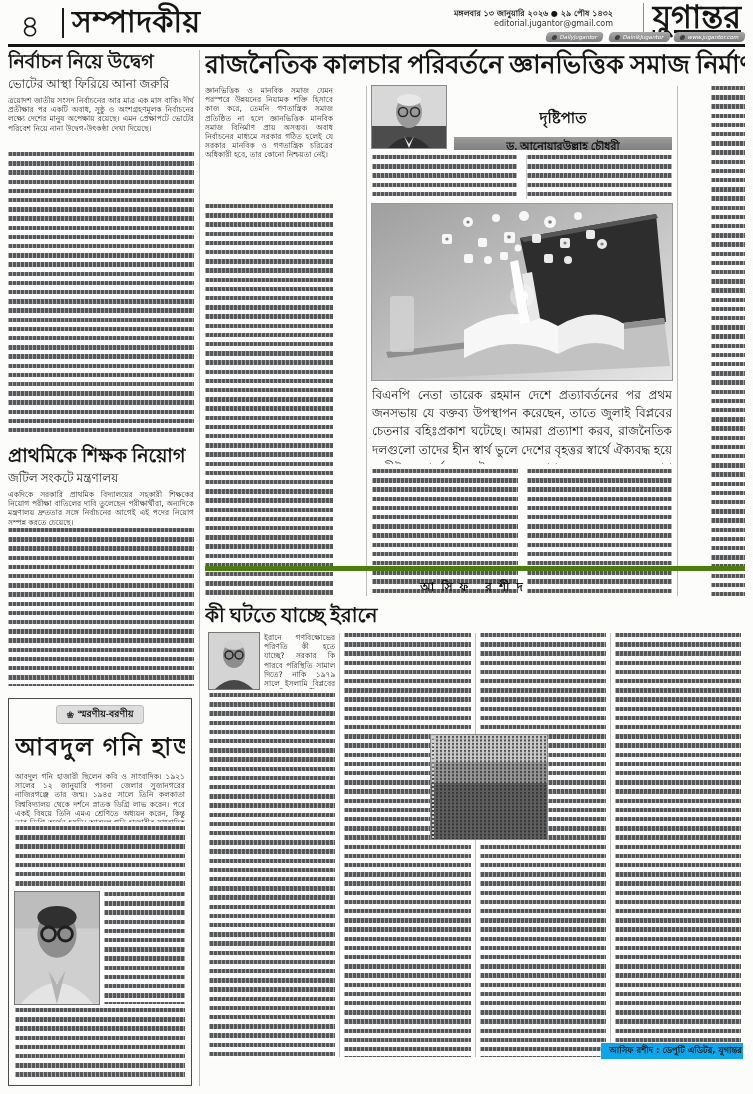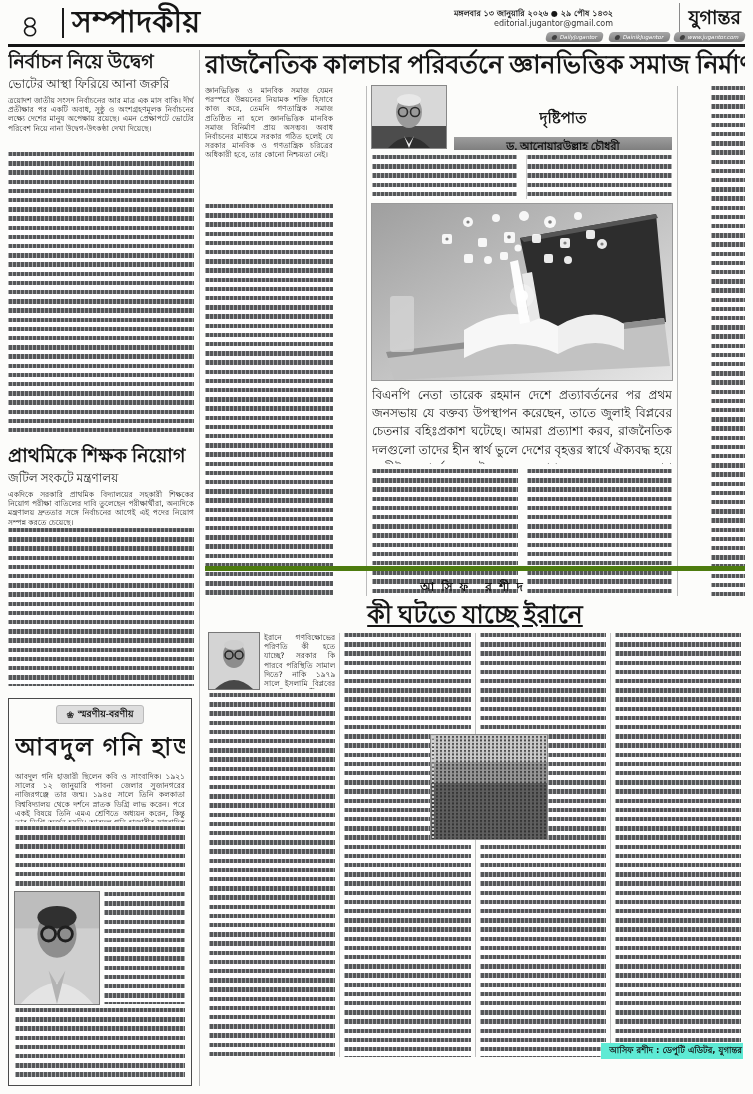--- a/index.html
+++ b/index.html
@@ -8,21 +8,21 @@
   
   .header{position:absolute;left:8px;top:2px;width:737px;height:42px;border-bottom:3px solid #141414;}
   .pageno{position:absolute;left:12px;top:0px;font-size:31px;font-weight:400;}
   .titledivider{position:absolute;left:54px;top:6px;width:2px;height:30px;background:#1a1a1a;}
   .sectiontitle{position:absolute;left:64px;top:-4px;font-size:30px;font-weight:900;letter-spacing:.5px;}
   .dateblock{position:absolute;right:132px;top:7px;text-align:right;font-size:8px;line-height:10px;
              font-family:"DejaVu Sans",sans-serif;}
   .dateline{font-weight:700;text-align:center;}
   .email{color:#333;}
   .logoblock{position:absolute;right:4px;top:1px;height:32px;display:flex;align-items:center;
-             border-left:1px solid #8a8a8a;padding-left:9px;font-size:19px;font-weight:900;}
+             border-left:1px solid #8a8a8a;padding-left:9px;font-size:32px;font-weight:900;text-decoration:underline;}
   .badges{position:absolute;right:0;top:30px;display:flex;gap:5px;font-family:"DejaVu Sans",sans-serif;}
   .badge{background:linear-gradient(#a8a8a8,#7d7d7d);color:#fff;font-size:5.5px;line-height:6px;
          border-radius:4px;padding:2px 6px;display:flex;align-items:center;gap:3px;transform:skewX(-12deg);}
   .badge .sicon{width:5px;height:5px;border-radius:50%;background:#3f3f3f;flex:none;}
   
   .greek{background:
       repeating-linear-gradient(90deg, rgba(255,255,255,.5) 0 1px, rgba(255,255,255,0) 1px 4px),
       repeating-linear-gradient(180deg, #56585a 0 4.4px, #ffffff 4.4px 9.2px);}
   .lead{font-size:7.5px;line-height:9.2px;text-align:justify;color:#1c1c1c;overflow:hidden;
         font-family:"DejaVu Sans",sans-serif;}
@@ -72,34 +72,34 @@
   .pullquote{font-size:12px;line-height:1.52;text-align:justify;font-weight:500;margin-top:6px;
              height:78px;overflow:hidden;flex:none;}
   .botrow{flex:1;display:flex;margin-top:5px;}
   .botrow .greek{flex:1;}
   .botrow .greek + .greek{margin-left:9px;}
   .colD{flex:1;padding-left:5px;display:flex;}
   .colD .greek{flex:1;}
   
   .iran{position:absolute;left:0;top:520px;width:540px;height:488px;border-top:5px solid #4d7c0f;}
   .iranauthor{text-align:center;font-size:12px;font-weight:700;letter-spacing:7px;margin-top:7px;}
-  .iranhead{text-align:center;font-size:25px;font-weight:800;margin:1px 0 0;line-height:32px;
-            white-space:nowrap;overflow:hidden;text-decoration:underline;}
+  .iranhead{font-size:20px;font-weight:800;margin:1px 0 0;line-height:32px;
+            white-space:nowrap;overflow:hidden;}
   .iranbody{position:absolute;left:0;top:62px;width:540px;bottom:2px;display:flex;}
   .icol{flex:1;padding:0 4px;display:flex;flex-direction:column;}
   .icol + .icol{border-left:1px solid #c0c0c0;}
   .asifrow{display:flex;gap:5px;height:58px;flex:none;margin-bottom:2px;}
   .asifrow .photo{width:50px;height:56px;flex:none;outline:1px solid #777;}
   .icol .fullgreek{flex:1;}
   .crowd{position:absolute;left:226px;top:164px;width:116px;height:104px;outline:1px solid #888;
      background:
        radial-gradient(circle at 2px 2px, rgba(230,230,230,.85) .8px, transparent 1.4px) 0 48px/5px 4px repeat-y,
        radial-gradient(circle at 2px 2px, rgba(40,40,40,.8) .8px, transparent 1.4px) 0 0/4px 3.5px,
        linear-gradient(#cacaca 0 26%, #969696 26% 46%, #5f5f5f 46% 100%);}
-  .credit{position:absolute;right:2px;bottom:0;font-size:8.5px;font-weight:700;background:#5eead4;
+  .credit{position:absolute;right:2px;bottom:0;font-size:8.5px;font-weight:700;background:#0ea5e9;
           padding:1px 1px 1px 8px;font-family:"DejaVu Sans",sans-serif;}
 </style>
 </head>
 <body>
 
 <div id="page">
 
   <div class="header">
     <div class="pageno">৪</div>
     <div class="titledivider"></div>

